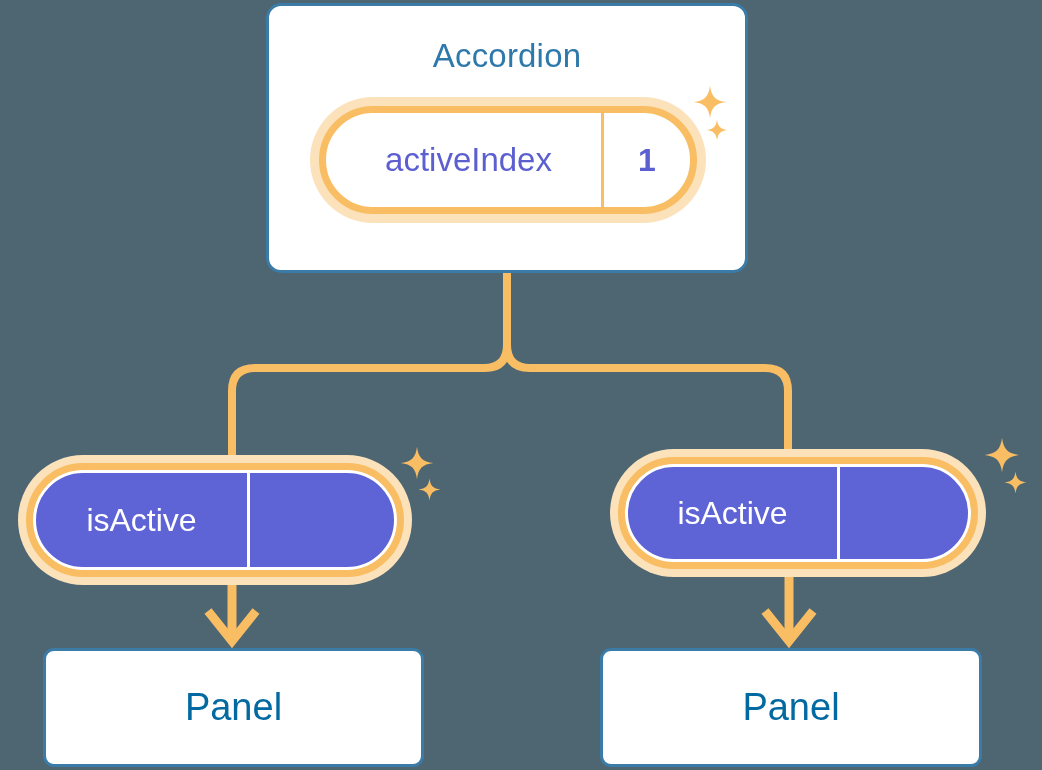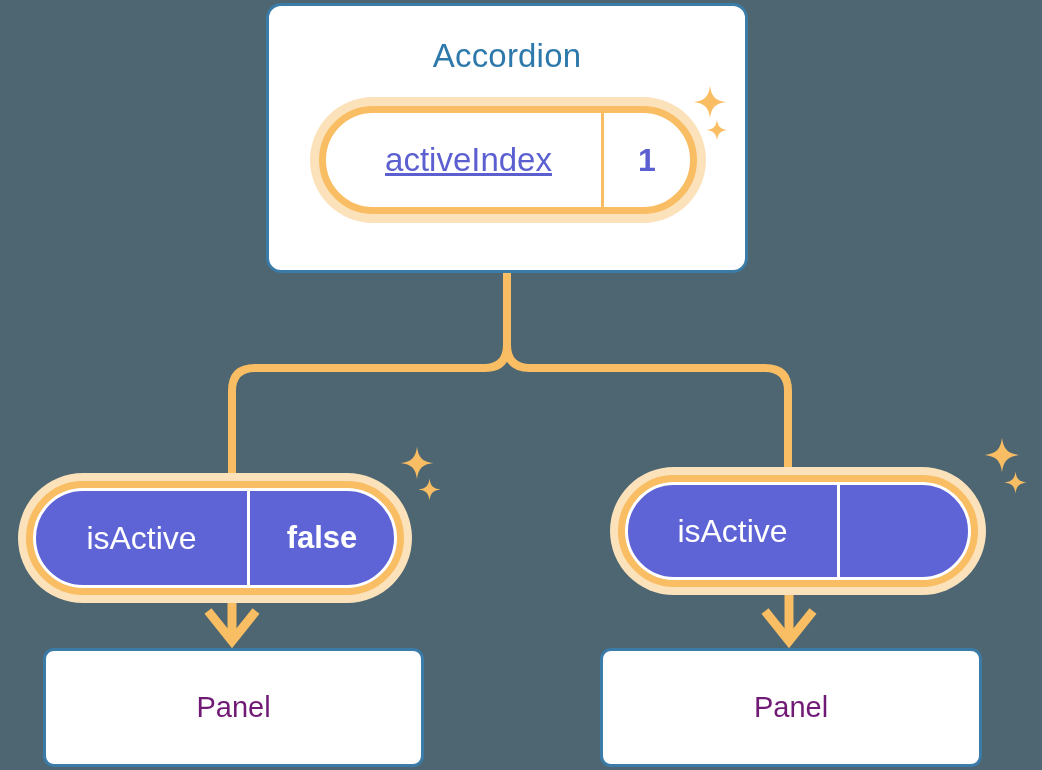--- a/index.html
+++ b/index.html
@@ -47,29 +47,28 @@
   }
   #state-pill .inner{
     flex:1;display:flex;border-radius:999px;
     border:7px solid #f9bd63;background:#ffffff;
     box-sizing:border-box;overflow:hidden;
   }
   #state-pill .seg-key{
     flex:1 1 auto;font-size:33px;color:#5b5fd0;
     border-right:3px solid #f9bd63;
     padding:0 18px 0 28px;
-    text-decoration:underline;
   }
   #state-pill .seg-val{
     flex:0 0 86px;font-size:32px;font-weight:bold;color:#5b5fd0;
   }
 
   
   .vpill{
-    background:#fbe2bb;padding:8px;margin-top:18px;
+    background:#fbe2bb;padding:8px;
   }
   .vpill .inner{
     flex:1;display:flex;border-radius:999px;
     border:7px solid #f9bd63;
     box-sizing:border-box;overflow:hidden;
   }
   .vpill .core{
     flex:1;display:flex;border-radius:999px;
     border:3px solid #ffffff;background:#5e63d6;
     box-sizing:border-box;overflow:hidden;
@@ -90,21 +89,21 @@
   #pill-true .seg-key{flex:0 0 212px;}
   #pill-true .seg-val{flex:1 1 auto;}
 
   
   .panel{
     position:absolute;background:#ffffff;
     border:3px solid #3b7ba8;border-radius:11px;
     box-sizing:border-box;
     display:flex;align-items:center;justify-content:center;
   }
-  .panel span{font-size:29px;color:#701a75;}
+  .panel span{font-size:38px;color:#0369a1;}
   #panel-left{left:43px;top:648px;width:381px;height:119px;}
   #panel-right{left:600px;top:648px;width:382px;height:119px;}
 
   
   .spark{position:absolute;}
   .spark svg{display:block;}
 </style>
 </head>
 <body>
 
@@ -149,21 +148,20 @@
   <div class="spark" style="left:706px;top:119px;">
     <svg width="22" height="22" viewBox="0 0 100 100">
       <path d="M50 2 C54 34 66 46 98 50 C66 54 54 66 50 98 C46 66 34 54 2 50 C34 46 46 34 50 2 Z" fill="#f9bd63"></path>
     </svg>
   </div>
 
   <div class="pill vpill" id="pill-false">
     <div class="inner">
       <div class="core">
         <div class="seg seg-key">isActive</div>
-        <div class="seg seg-val">false</div>
       </div>
     </div>
   </div>
   <div class="spark" style="left:400px;top:446px;">
     <svg width="34" height="34" viewBox="0 0 100 100">
       <path d="M50 2 C54 34 66 46 98 50 C66 54 54 66 50 98 C46 66 34 54 2 50 C34 46 46 34 50 2 Z" fill="#f9bd63"></path>
     </svg>
   </div>
   <div class="spark" style="left:418px;top:478px;">
     <svg width="23" height="23" viewBox="0 0 100 100">

